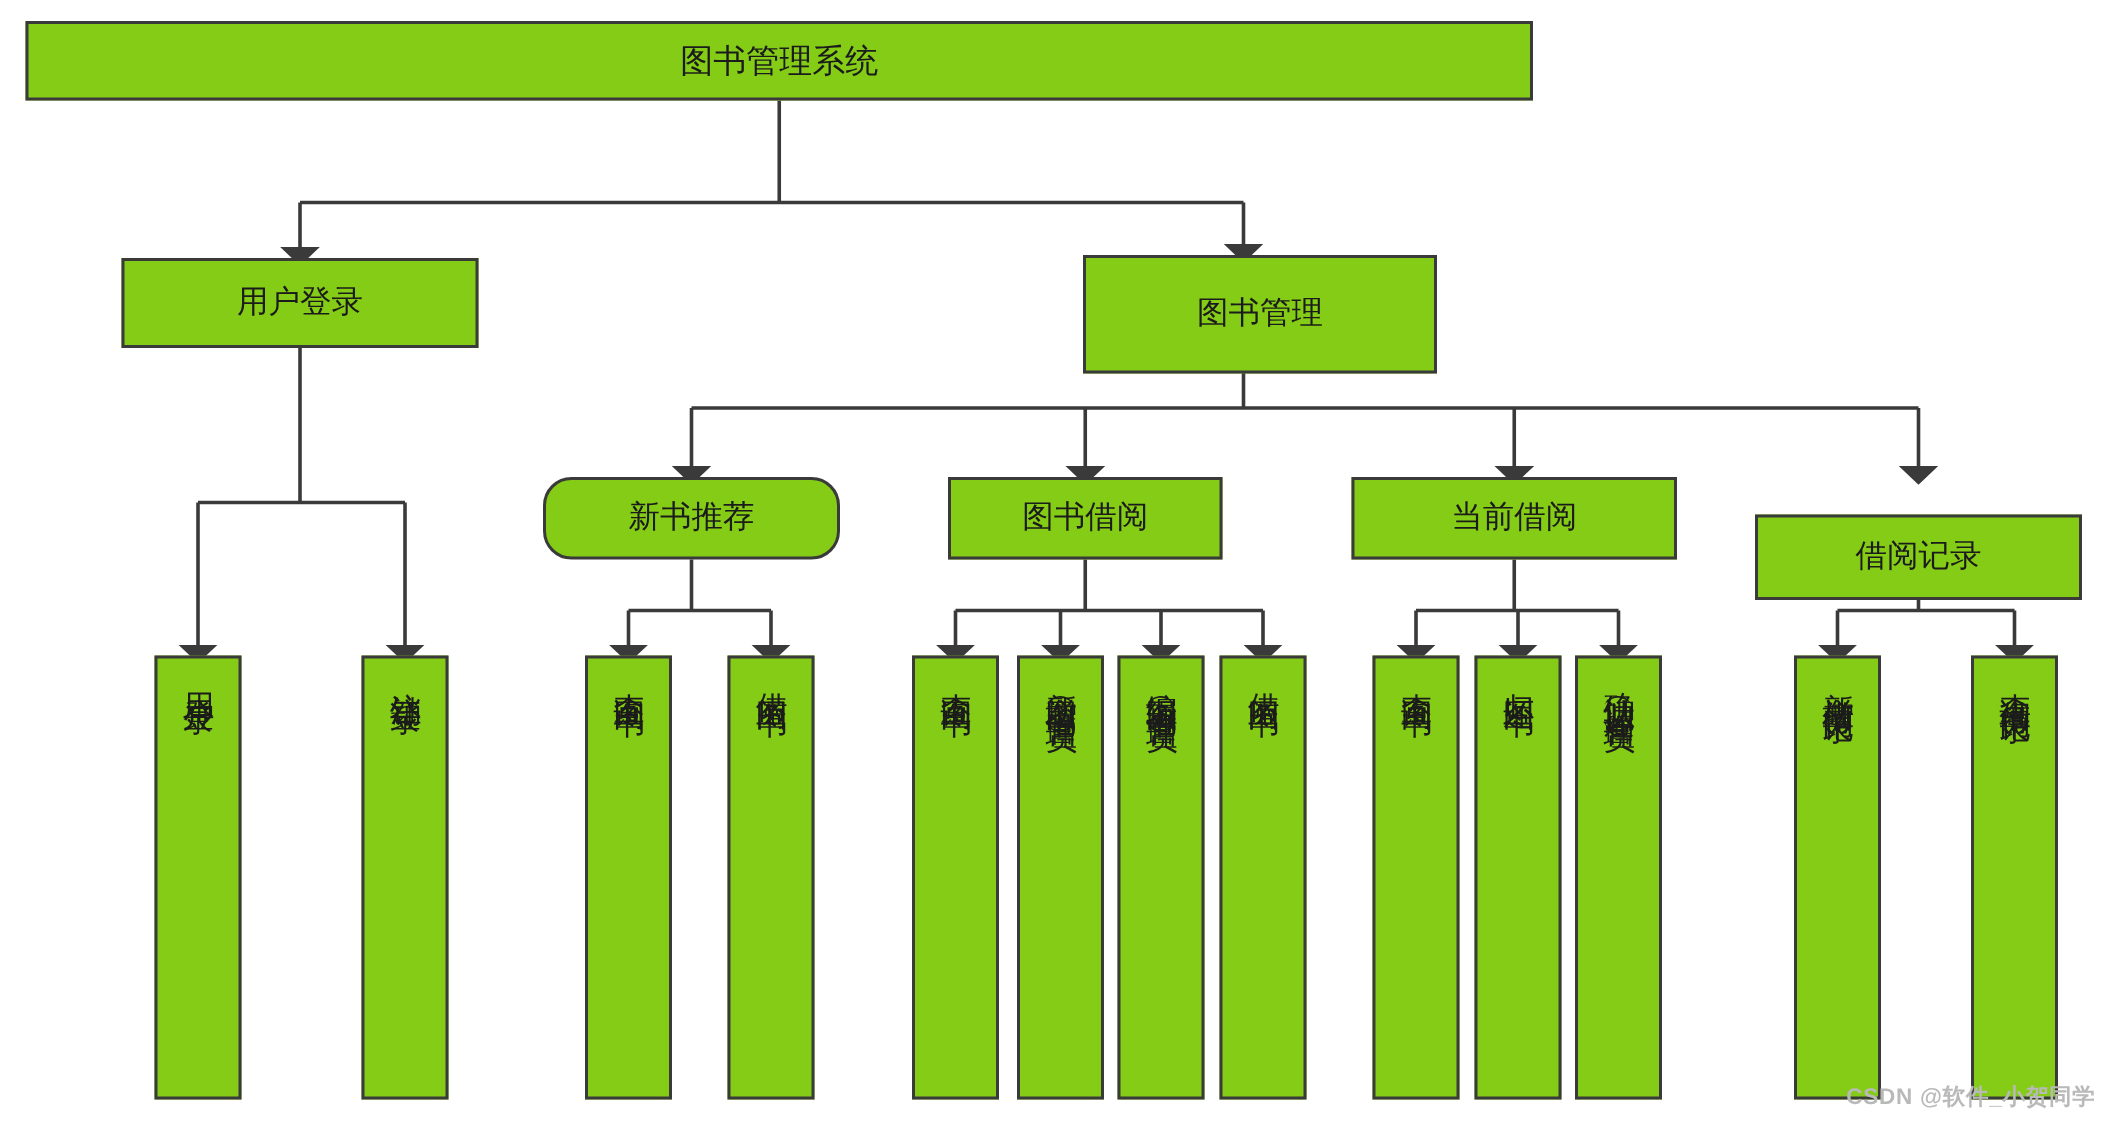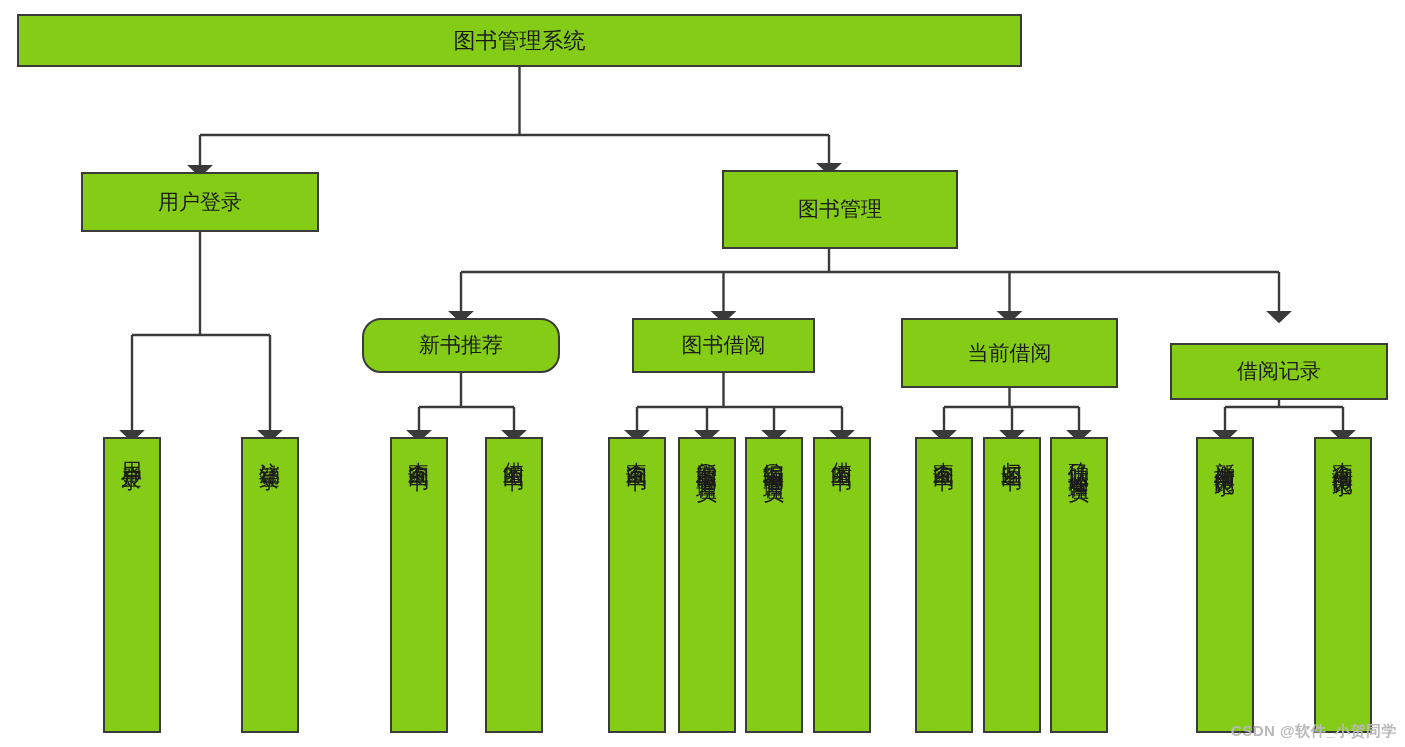--- a/index.html
+++ b/index.html
@@ -73,21 +73,21 @@
       </div>
       <div class="node h" style="left: 722px; top: 170px; width: 236px; height: 79px;">
         <span class="lbl">图书管理</span>
       </div>
       <div class="node h" style="left: 362px; top: 318px; width: 198px; height: 55px; border-radius: 19px;">
         <span class="lbl">新书推荐</span>
       </div>
       <div class="node h" style="left: 632px; top: 318px; width: 183px; height: 55px;">
         <span class="lbl">图书借阅</span>
       </div>
-      <div class="node h" style="left: 901px; top: 318px; width: 217px; height: 70px;">
+      <div class="node h" style="left: 901px; top: 318px; width: 217px; height: 55px;">
         <span class="lbl">当前借阅</span>
       </div>
       <div class="node h" style="left: 1170px; top: 318px; width: 218px; height: 57px; margin-top: 25px;">
         <span class="lbl">借阅记录</span>
       </div>
       <div class="node v" style="left: 103px; top: 437px; width: 58px; height: 296px;">
         <span class="lbl">用户登录</span>
       </div>
       <div class="node v" style="left: 241px; top: 437px; width: 58px; height: 296px;">
         <span class="lbl">注销登录</span>

